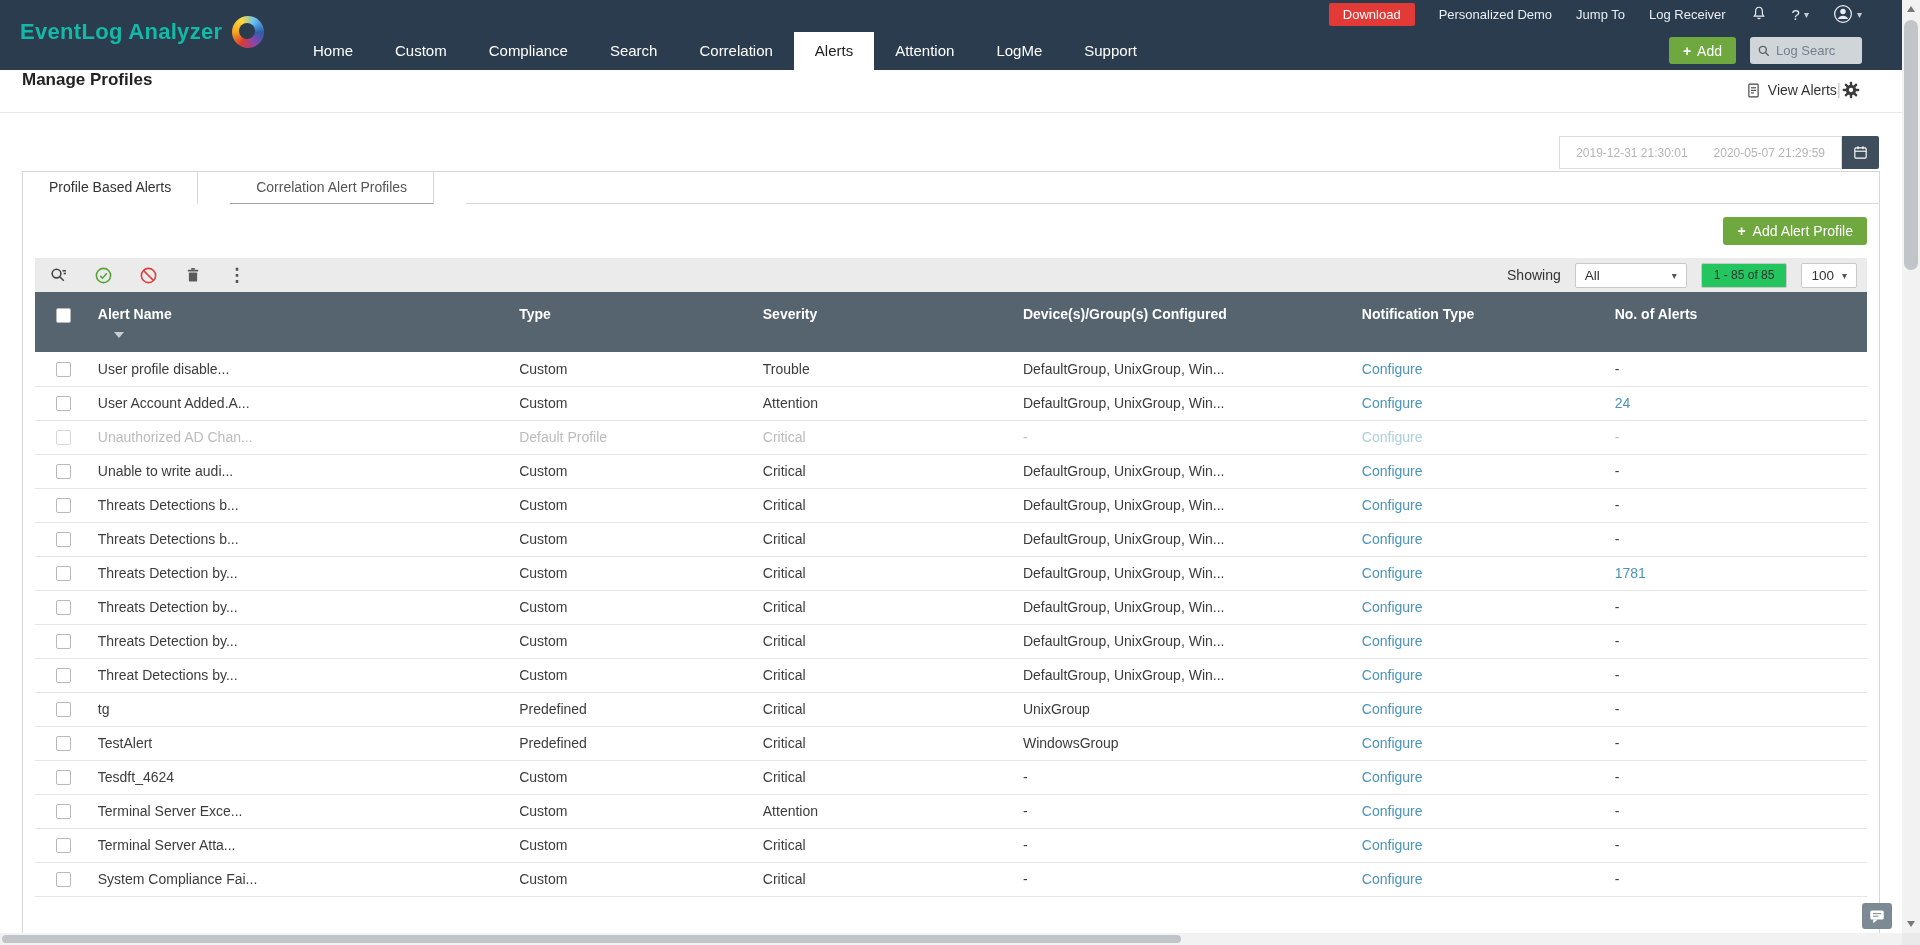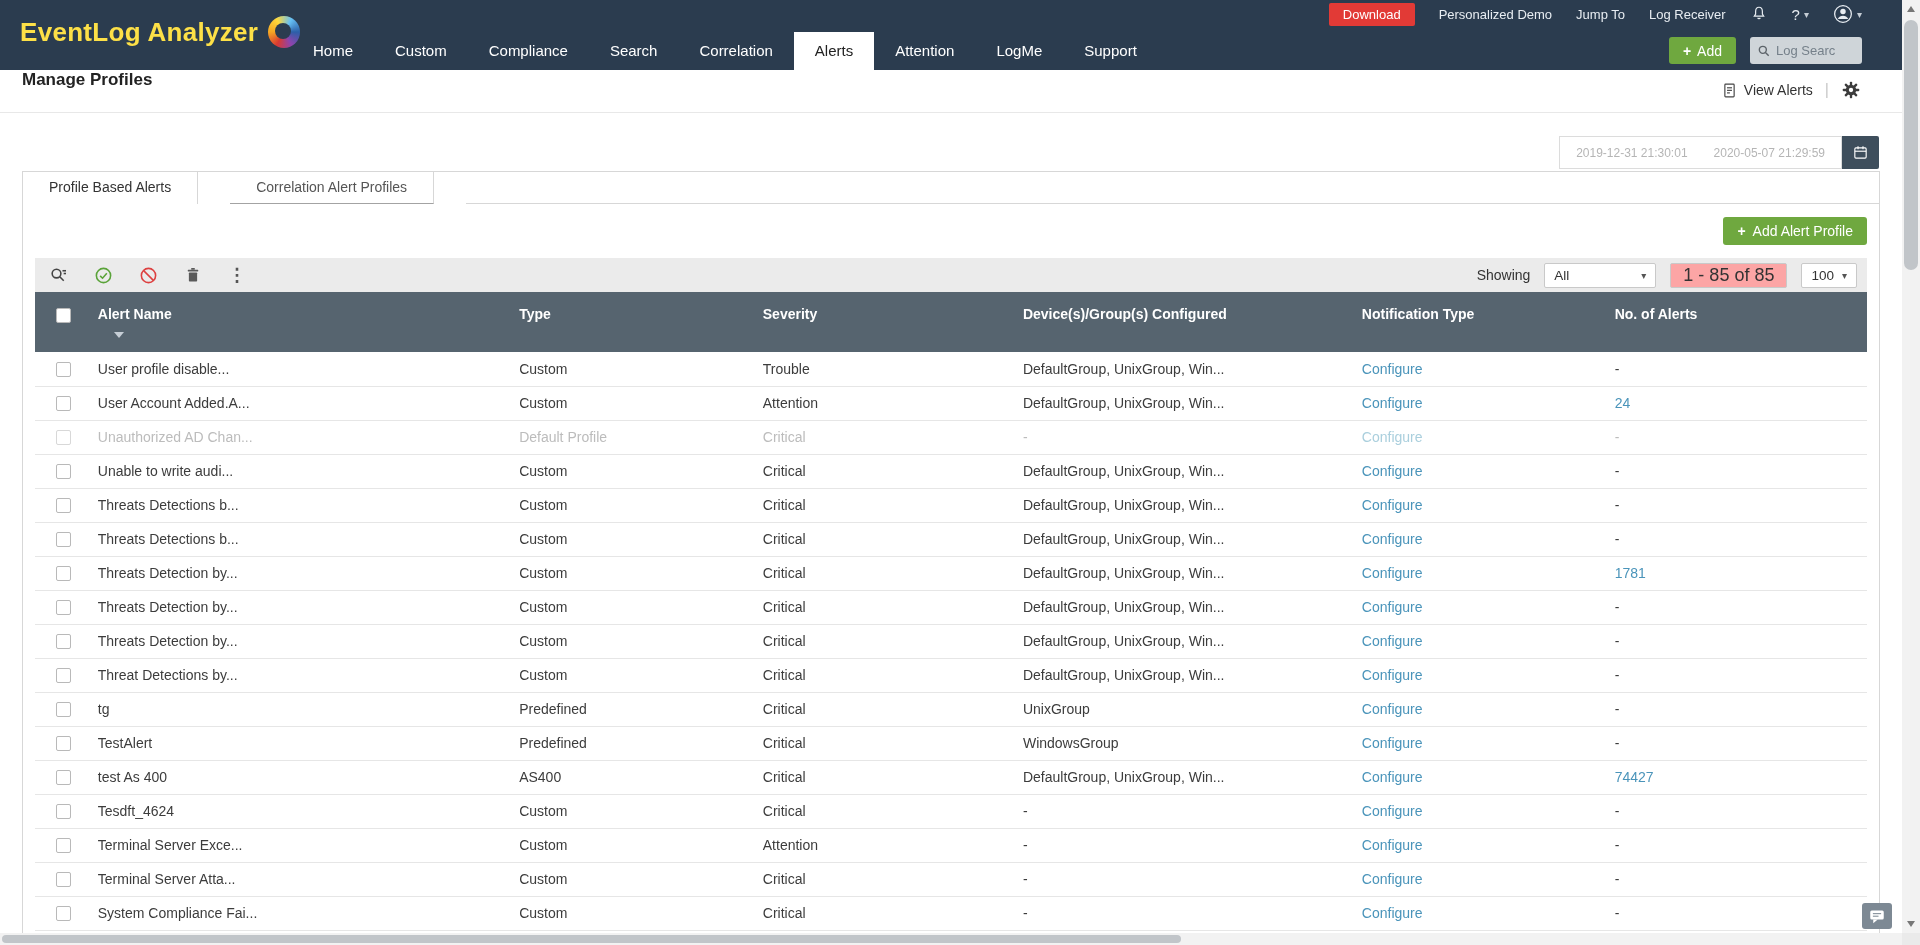--- a/index.html
+++ b/index.html
@@ -3,21 +3,21 @@
 <meta charset="utf-8">
 <style>
   * { margin:0; padding:0; box-sizing:border-box; }
   html,body { width:1920px; height:945px; overflow:hidden; background:#fff;
               font-family:"Liberation Sans", sans-serif; color:#3c3c3c; }
   #viewport { position:relative; width:1920px; height:945px; overflow:hidden; background:#fff; }
 
   
   .topbar { position:absolute; top:0; left:0; width:1902px; height:70px; background:#2b3c4f; }
   .logo { position:absolute; left:20px; top:16px; display:flex; align-items:center; gap:10px; }
-  .logo-text { color:#fde047; font-size:26px; font-weight:700; letter-spacing:.3px; }
+  .logo-text { color:#14b8a6; font-size:22px; font-weight:700; letter-spacing:.3px; }
   .logo-swirl { width:32px; height:32px; border-radius:50%;
     background:conic-gradient(from 210deg, #d93a32, #f5a623, #ffd93b, #67c1f5, #2c5fa8, #8e44ad, #d93a32);
     position:relative; }
   .logo-swirl::after { content:""; position:absolute; left:7px; top:7px; width:16px; height:16px;
     border-radius:50%; background:#2b3c4f; }
 
   .utilrow { position:absolute; top:0; right:40px; height:28px; display:flex; align-items:center; gap:24px; }
   .util-item { color:#e8edf2; font-size:13px; cursor:pointer; white-space:nowrap; display:flex; align-items:center; gap:4px; }
   .btn-download { background:#e23a36; color:#fff; font-size:13px; padding:4px 14px; border-radius:2px; cursor:pointer; }
   .caret { font-size:10px; color:#c4ccd4; }
@@ -32,21 +32,21 @@
   .topsearch { width:112px; height:27px; background:#cfd5d9; border-radius:3px; display:flex; align-items:center;
     padding:0 7px; gap:5px; }
   .topsearch input { border:none; outline:none; background:transparent; width:78px; font-size:13px; color:#5c6369;
     font-family:"Liberation Sans", sans-serif; }
   .topsearch input::placeholder { color:#75808a; }
 
   
   .page-header { position:absolute; top:70px; left:0; width:1902px; height:43px; background:#fff;
     border-bottom:1px solid #e8e8e8; }
   .page-title { position:absolute; left:22px; top:0; font-size:17px; font-weight:700; color:#222; }
-  .header-actions { position:absolute; right:41px; top:10px; display:flex; align-items:center; gap:12px; }
+  .header-actions { position:absolute; right:41px; top:10px; display:flex; align-items:center; }
   .view-alerts { display:flex; align-items:center; gap:6px; font-size:14px; color:#333; cursor:pointer; }
   .hdr-sep { color:#c8c8c8; font-size:16px; }
 
   
   .daterow { position:absolute; top:136px; right:41px; display:flex; align-items:stretch; }
   .datefield { height:33px; border:1px solid #dcdcdc; background:#fff; display:flex; align-items:center;
     gap:26px; padding:0 16px; cursor:pointer; }
   .datefield span { color:#b5b5b5; font-size:12px; white-space:nowrap; }
   .cal-btn { width:37px; height:33px; background:#3e4e5c; border-radius:0 2px 2px 0; display:flex;
     align-items:center; justify-content:center; cursor:pointer; }
@@ -69,22 +69,22 @@
   .toolbar { height:34px; background:#ebebeb; display:flex; align-items:center; padding:0 10px 0 14px; }
   .tool-icons { display:flex; align-items:center; gap:26px; }
   .tool-icon { cursor:pointer; display:flex; align-items:center; }
   .kebab { font-size:18px; color:#555; font-weight:700; line-height:1; }
   .toolbar-right { margin-left:auto; display:flex; align-items:center; gap:14px; }
   .showing-label { font-size:14px; color:#333; }
   .selbox { background:#fff; border:1px solid #c9c9c9; height:25px; display:flex; align-items:center;
     padding:0 9px; font-size:13.5px; color:#333; cursor:pointer; gap:8px; border-radius:2px; }
   .selbox .caret { color:#555; }
   .selbox.showing { width:112px; justify-content:space-between; }
-  .rangebox { background:#fca5a5; border:1px solid #c9c9c9; height:25px; display:flex; align-items:center;
-    padding:0 12px; font-size:18px; color:#333; border-radius:2px; }
+  .rangebox { background:#22c55e; border:1px solid #c9c9c9; height:25px; display:flex; align-items:center;
+    padding:0 12px; font-size:12px; color:#333; border-radius:2px; }
 
   
   table.alerts { width:100%; border-collapse:collapse; table-layout:fixed; }
   .c-check  { width:3.1%; }
   .c-name   { width:23%; }
   .c-type   { width:13.3%; }
   .c-sev    { width:14.2%; }
   .c-dev    { width:18.5%; }
   .c-notif  { width:13.8%; }
   .c-count  { width:14.1%; }
@@ -464,33 +464,20 @@
       <td class="c-dev">WindowsGroup</td>
       <td class="c-notif">
         <a class="link">Configure</a>
       </td>
       <td class="c-count">-</td>
     </tr>
             <tr class="trow">
       <td class="c-check">
         <span class="cb"></span>
       </td>
-      <td class="c-name">test As 400</td>
-      <td class="c-type">AS400</td>
-      <td class="c-sev">Critical</td>
-      <td class="c-dev">DefaultGroup, UnixGroup, Win...</td>
-      <td class="c-notif">
-        <a class="link">Configure</a>
-      </td>
-      <td class="c-count link">74427</td>
-    </tr>
-            <tr class="trow">
-      <td class="c-check">
-        <span class="cb"></span>
-      </td>
       <td class="c-name">Tesdft_4624</td>
       <td class="c-type">Custom</td>
       <td class="c-sev">Critical</td>
       <td class="c-dev">-</td>
       <td class="c-notif">
         <a class="link">Configure</a>
       </td>
       <td class="c-count">-</td>
     </tr>
             <tr class="trow">

